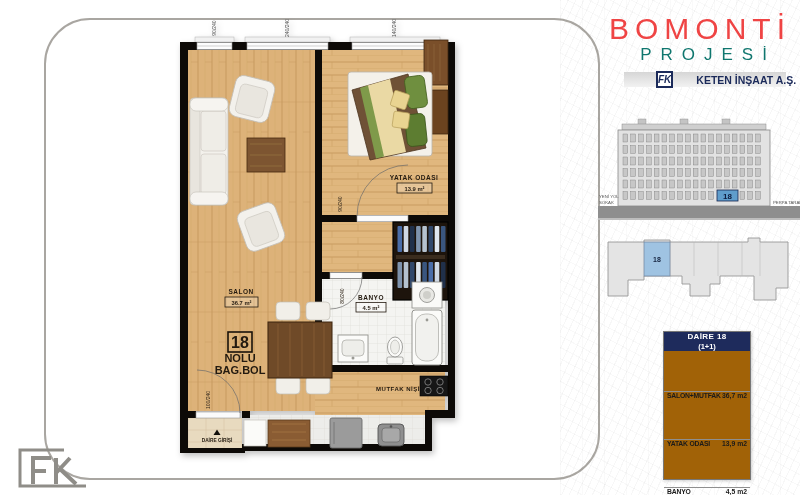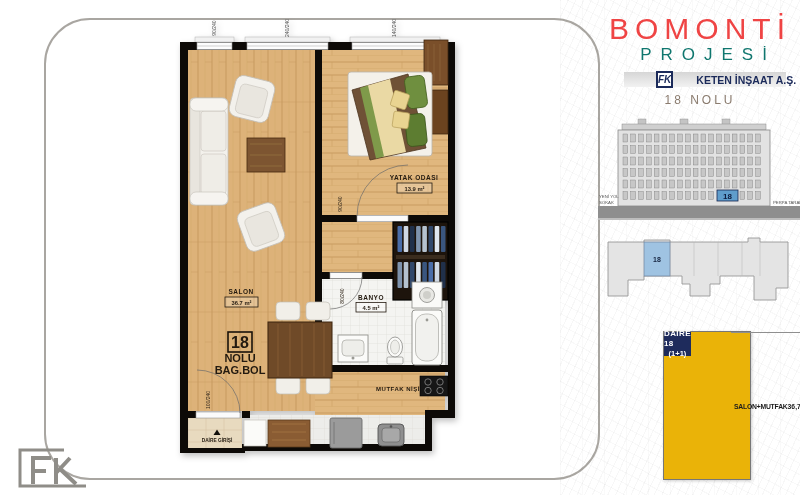--- a/index.html
+++ b/index.html
@@ -26,21 +26,21 @@
       font-size:10px;font-weight:bold;font-style:italic;color:#1b2a5a;line-height:1;}
   .company-name{margin-left:23px;font-size:10.5px;font-weight:bold;color:#1b2a5a;white-space:nowrap;}
   .plan-no{position:absolute;left:40px;top:93px;width:200px;text-align:center;
       font-size:12px;letter-spacing:3px;color:#8a7b6e;}
   .plan-title{position:absolute;left:40px;top:107px;width:200px;text-align:center;
       font-size:12px;letter-spacing:3px;color:#8a7b6e;}
   .elev-svg{position:absolute;left:38px;top:114px;}
   .plate-svg{position:absolute;left:38px;top:228px;}
   
   .unit-table{position:absolute;left:103px;top:331px;width:86px;height:147px;
-      border:1.5px solid #777;background:#eab308;display:flex;
+      border:1.5px solid #777;background:#a16207;display:flex;flex-direction:column;
       box-shadow:1px 1px 3px rgba(0,0,0,0.2);gap:40px;}
   .unit-table-header{height:24px;background:#1e2b5c;color:#fff;display:flex;flex-direction:column;
       align-items:center;justify-content:center;line-height:1.25;}
   .uth1{font-size:8px;font-weight:bold;letter-spacing:0.4px;}
   .uth2{font-size:7.5px;font-weight:bold;}
   .ut-row{flex:1;display:flex;align-items:center;justify-content:space-between;
       padding:0 3px;border-top:1px solid #8f8f8f;}
   .ut-label{font-size:6.8px;font-weight:bold;color:#1a1a1a;letter-spacing:-0.2px;white-space:nowrap;}
   .ut-value{font-size:6.8px;font-weight:bold;color:#1a1a1a;white-space:nowrap;}
   
@@ -293,21 +293,20 @@
     <div class="sketch-bg"></div>
 
     <div class="brand-title">BOMONTİ</div>
     <div class="brand-subtitle">PROJESİ</div>
 
     <div class="logo-bar">
       <div class="fk-box">FK</div>
       <div class="company-name">KETEN İNŞAAT A.Ş.</div>
     </div>
 
-    <div class="plan-no">18 NOLU</div>
 
     <svg class="elev-svg" width="204" height="114" viewBox="0 0 204 114">
       <rect x="0" y="92" width="204" height="12" fill="#8e8e8e"></rect>
       <rect x="0" y="104" width="204" height="2" fill="#bdbdbd"></rect>
       <rect x="40" y="5" width="8" height="6" fill="#c4c4c4" stroke="#8a8a8a" stroke-width="0.4"></rect>
       <rect x="82" y="5" width="8" height="6" fill="#c4c4c4" stroke="#8a8a8a" stroke-width="0.4"></rect>
       <rect x="124" y="5" width="8" height="6" fill="#c4c4c4" stroke="#8a8a8a" stroke-width="0.4"></rect>
       <rect x="24" y="10" width="144" height="6" fill="#cfcfcf" stroke="#8a8a8a" stroke-width="0.5"></rect>
       <rect x="20" y="16" width="152" height="76" fill="#e2e2e2" stroke="#8a8a8a" stroke-width="0.8"></rect>
       <g id="elev-windows">

